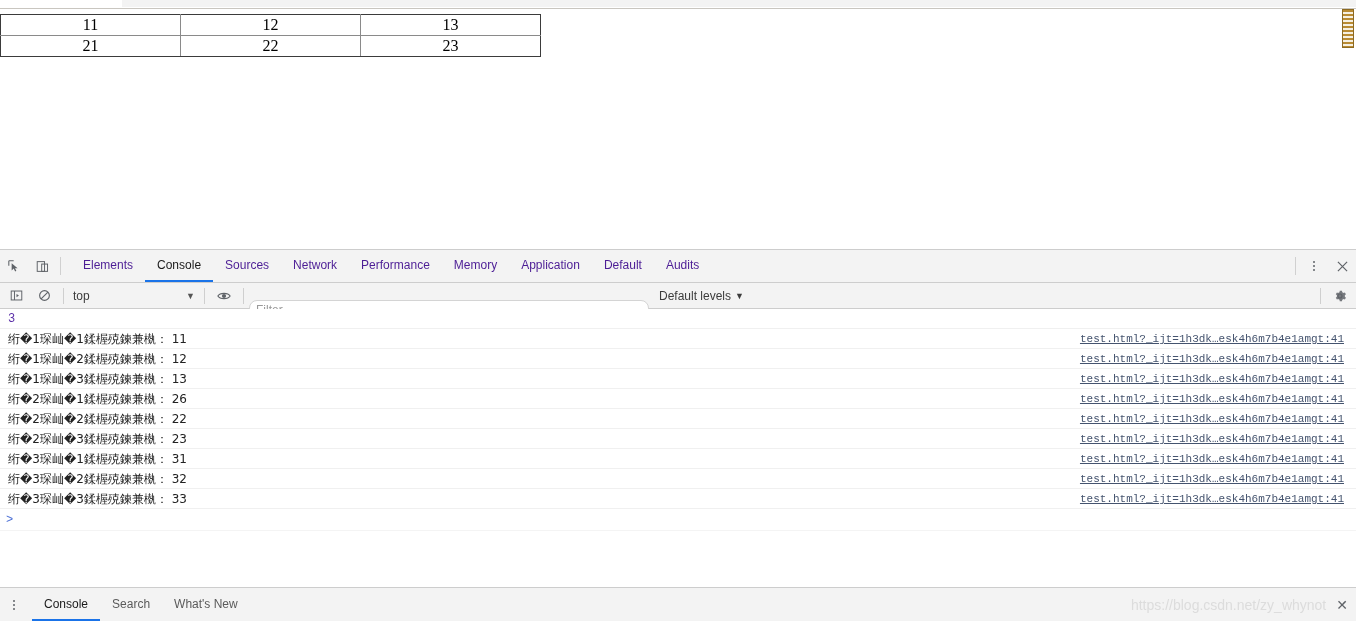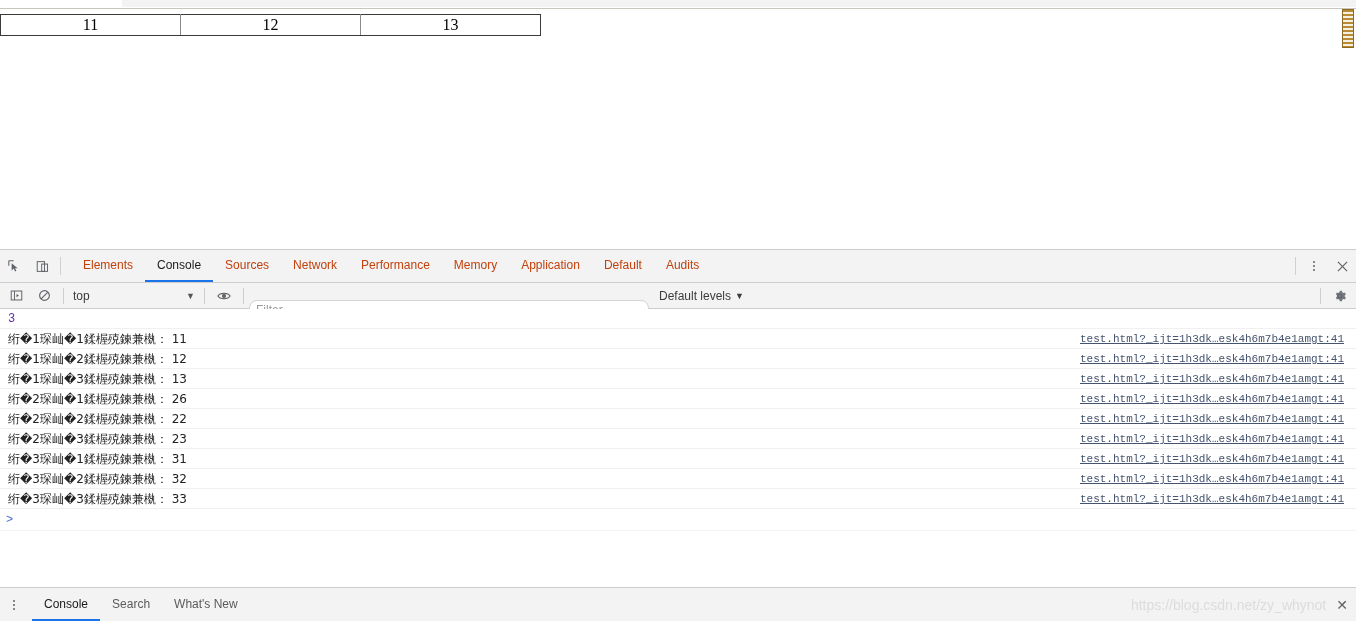--- a/index.html
+++ b/index.html
@@ -94,21 +94,21 @@
   }
   .dt-tabbar .sep {
     width: 1px; background: #d0d0d0; margin: 7px 4px;
     flex: 0 0 1px;
   }
   .dt-tabs { display: flex; align-items: stretch; margin-left: 6px; }
   .dt-tab {
     padding: 0 12px;
     display: flex; align-items: center;
     font-size: 12px;
-    color: #c2410c;
+    color: #4c1d95;
     cursor: pointer;
     white-space: nowrap;
     border-bottom: 2px solid transparent;
   }
   .dt-tab.active {
     color: #1a1a1a;
     border-bottom: 2px solid #1a73e8;
   }
   .dt-tabbar-right {
     margin-left: auto;
@@ -249,20 +249,25 @@
     <div class="page-top-strip">
       <div class="inner-box"></div>
     </div>
 
     <table class="demo-table">
       <tbody>
         <tr>
           <td>11</td>
           <td>12</td>
           <td>13</td>
+        </tr>
+        <tr>
+          <td>21</td>
+          <td>22</td>
+          <td>23</td>
         </tr>
       </tbody>
     </table>
 
     <div class="page-scrollbar">
       <div class="thumb"></div>
     </div>
   </div>
 
   <div class="devtools">

